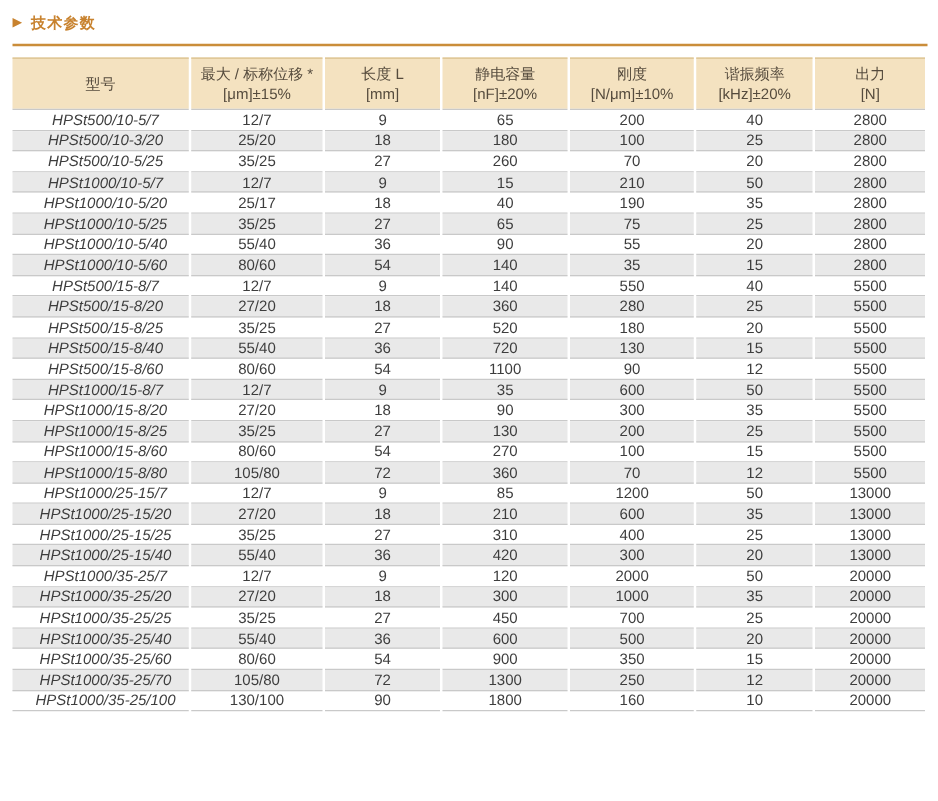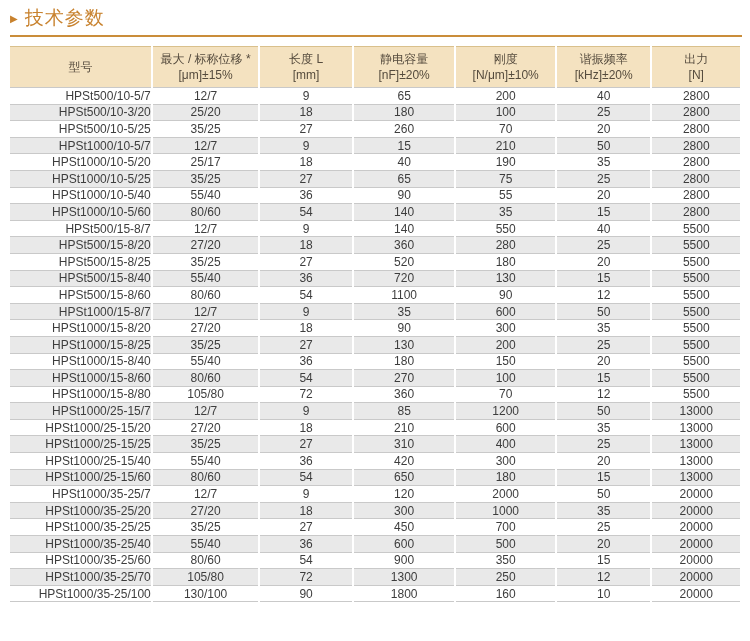--- a/index.html
+++ b/index.html
@@ -23,22 +23,22 @@
   }
   .marker {
     color: #c8822e;
     font-size: 10px;
     line-height: 1;
     transform: translateY(0.5px);
   }
   .title {
     margin: 0;
     color: #c8822e;
-    font-size: 19px;
-    font-weight: normal;
+    font-size: 12px;
+    font-weight: bold;
     letter-spacing: 1px;
   }
   .accent-rule {
     height: 2px;
     background: #ca8d3a;
     margin: 7px 8px 0 10px;
   }
 
   
   table.specs {
@@ -67,21 +67,21 @@
     font-size: 12px;
     line-height: 1;
     height: 15.6px;
     padding: 0;
     border-bottom: 1px solid #c9c9c9;
     white-space: nowrap;
     overflow: hidden;
   }
   tbody tr:first-child td { border-top: 1px solid #c9c9c9; }
   tbody tr:nth-child(even) td { background: #e9e9e9; }
-  td.cell-model { text-align: right; padding-left: 8px; }
+  td.cell-model { text-align: center; padding-left: 8px; font-style: italic; }
 </style>
 </head>
 <body>
 
 <div class="page">
 
   <div class="title-row">
     <span class="marker">▶</span>
     <h1 class="title">技术参数</h1>
   </div>
@@ -269,29 +269,20 @@
         <tr>
           <td class="cell-model">HPSt1000/15-8/25</td>
           <td>35/25</td>
           <td>27</td>
           <td>130</td>
           <td>200</td>
           <td>25</td>
           <td>5500</td>
         </tr>
         <tr>
-          <td class="cell-model">HPSt1000/15-8/40</td>
-          <td>55/40</td>
-          <td>36</td>
-          <td>180</td>
-          <td>150</td>
-          <td>20</td>
-          <td>5500</td>
-        </tr>
-        <tr>
           <td class="cell-model">HPSt1000/15-8/60</td>
           <td>80/60</td>
           <td>54</td>
           <td>270</td>
           <td>100</td>
           <td>15</td>
           <td>5500</td>
         </tr>
         <tr>
           <td class="cell-model">HPSt1000/15-8/80</td>
@@ -332,29 +323,20 @@
         <tr>
           <td class="cell-model">HPSt1000/25-15/40</td>
           <td>55/40</td>
           <td>36</td>
           <td>420</td>
           <td>300</td>
           <td>20</td>
           <td>13000</td>
         </tr>
         <tr>
-          <td class="cell-model">HPSt1000/25-15/60</td>
-          <td>80/60</td>
-          <td>54</td>
-          <td>650</td>
-          <td>180</td>
-          <td>15</td>
-          <td>13000</td>
-        </tr>
-        <tr>
           <td class="cell-model">HPSt1000/35-25/7</td>
           <td>12/7</td>
           <td>9</td>
           <td>120</td>
           <td>2000</td>
           <td>50</td>
           <td>20000</td>
         </tr>
         <tr>
           <td class="cell-model">HPSt1000/35-25/20</td>

